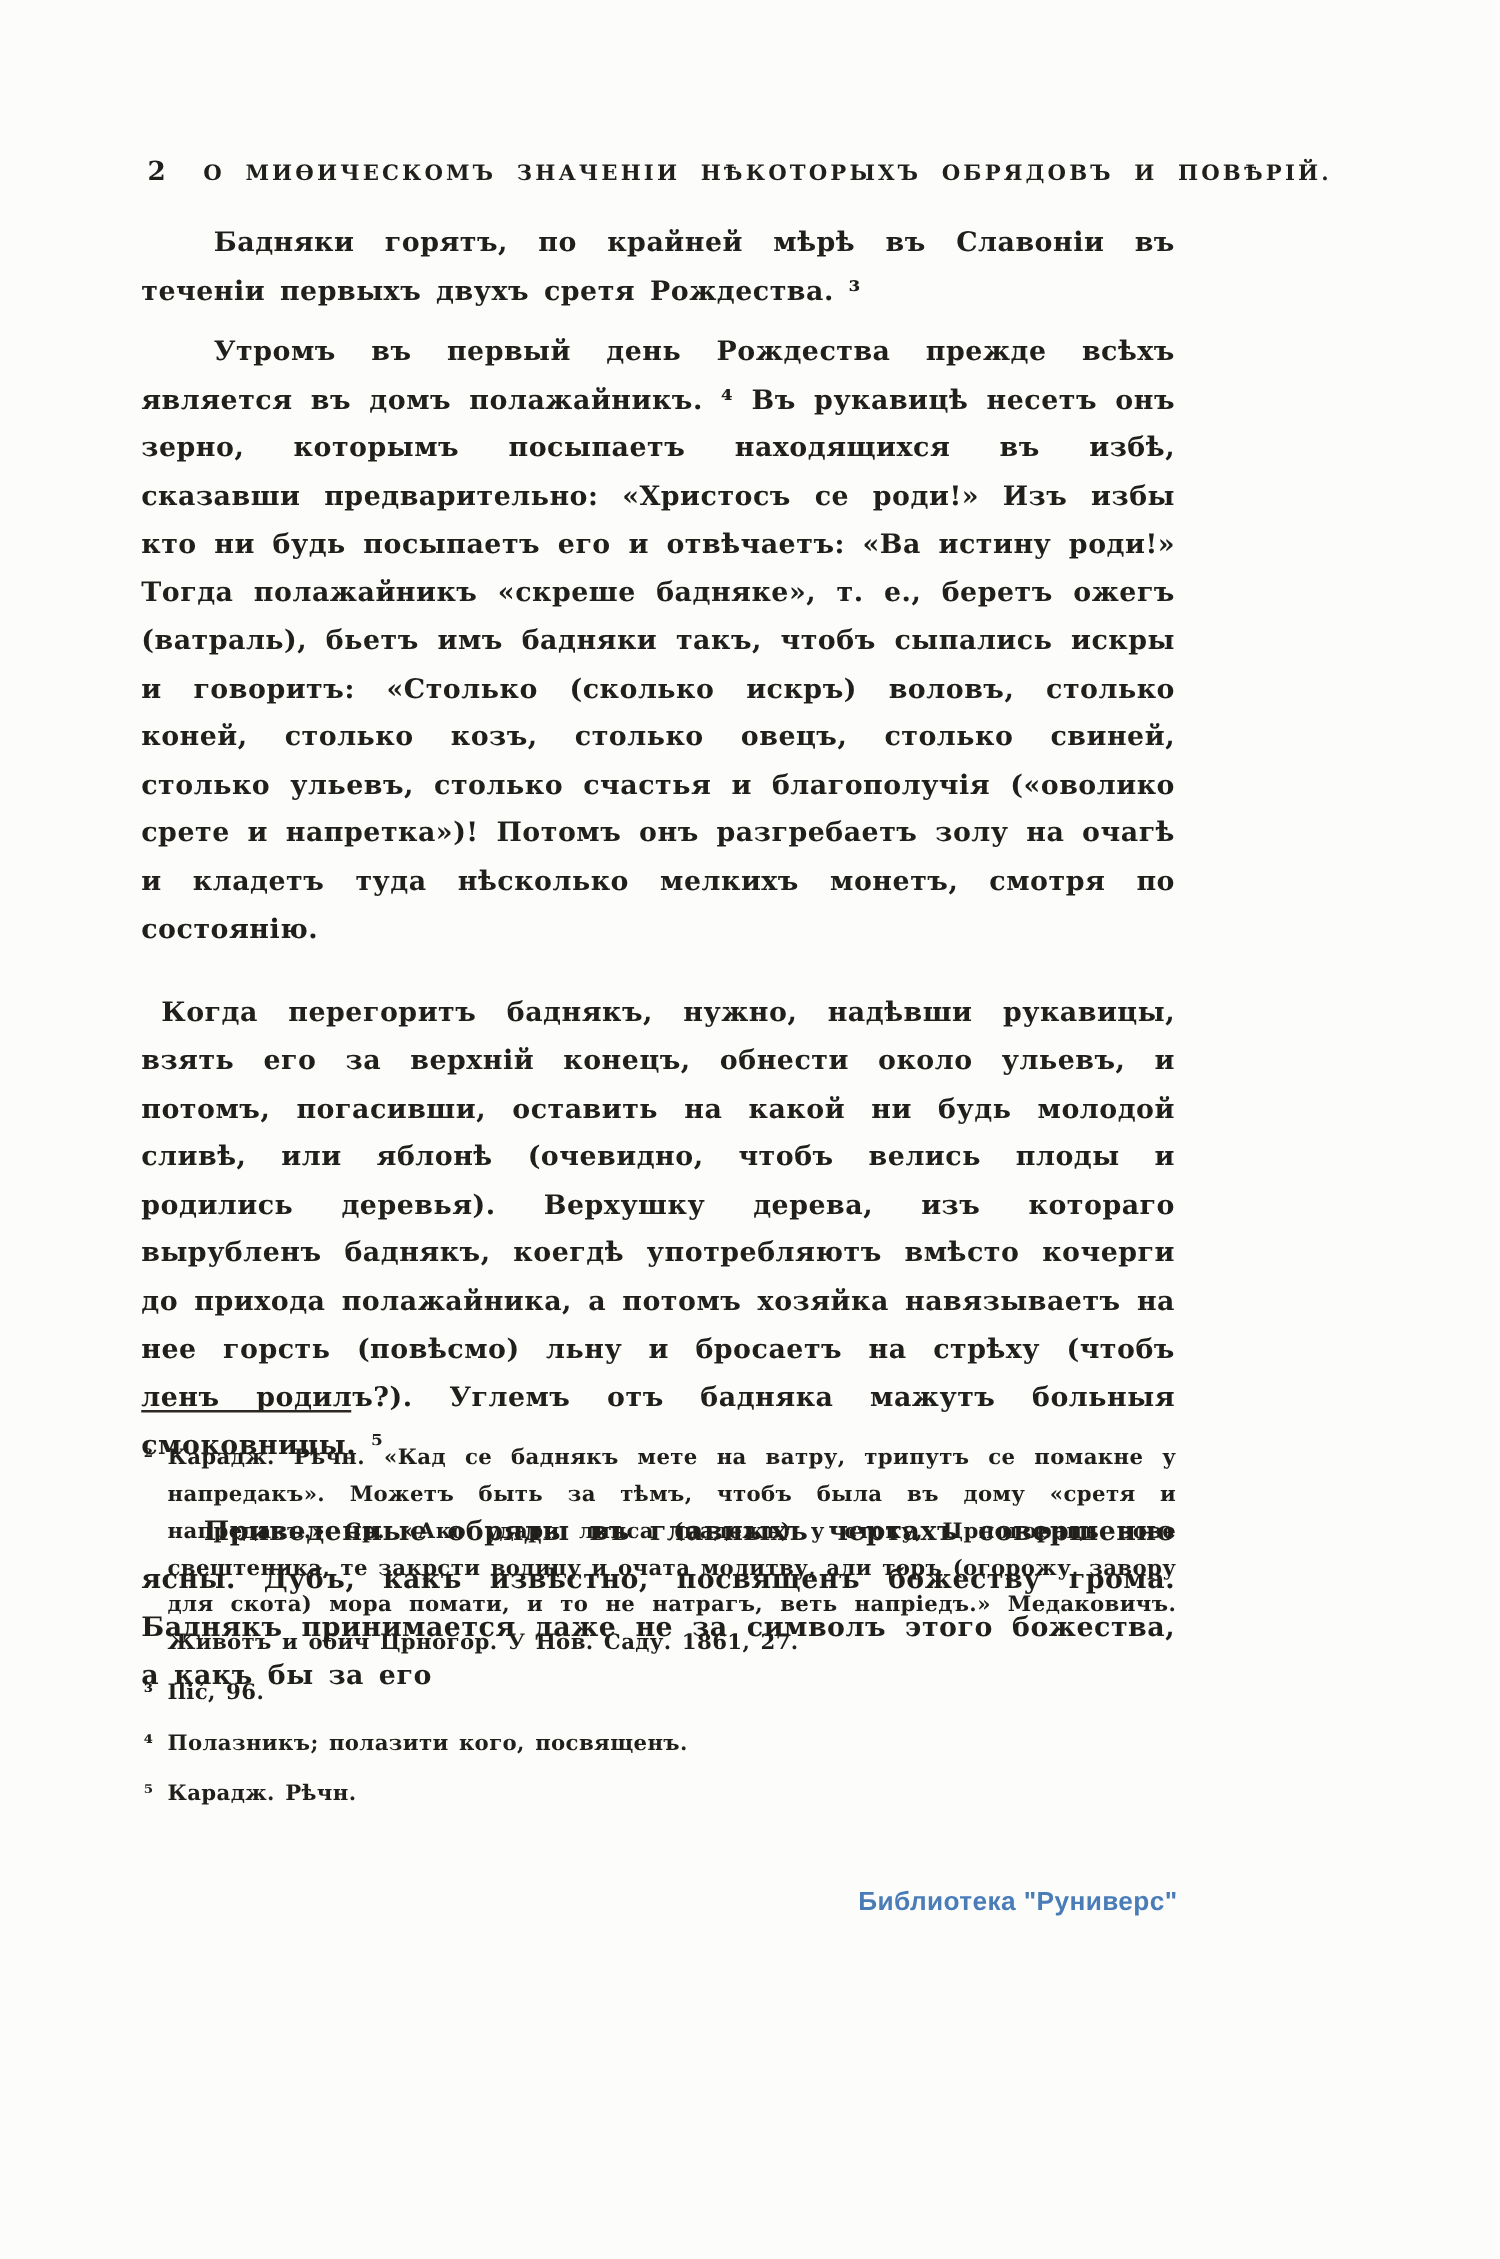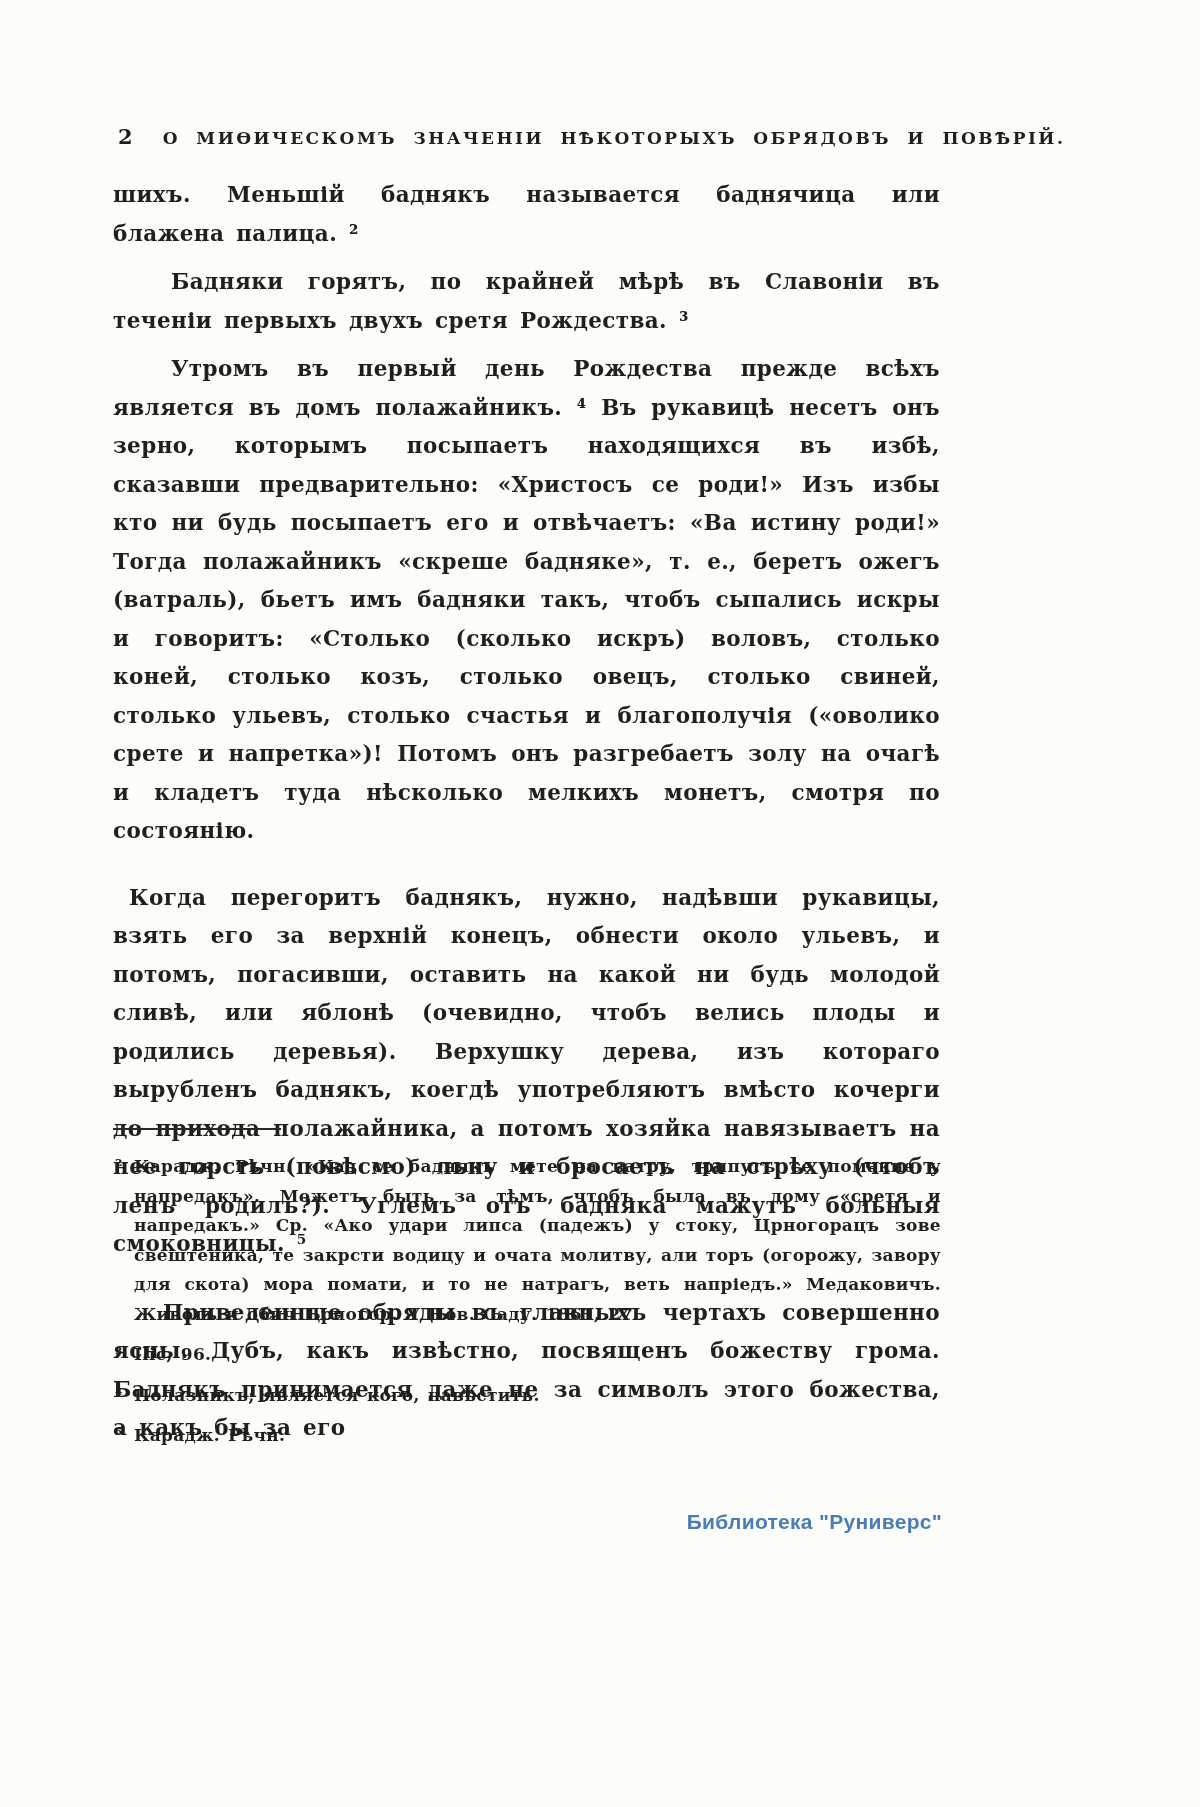--- a/index.html
+++ b/index.html
@@ -103,21 +103,20 @@
 <body>
 
 <div class="page">
 
   <header class="running-head">
     <span class="page-num">2</span>
     <span class="run-title">О МИѲИЧЕСКОМЪ ЗНАЧЕНІИ НѢКОТОРЫХЪ ОБРЯДОВЪ И ПОВѢРІЙ.</span>
   </header>
 
   <main class="body-text">
-    <p class="para">шихъ. Меньшій баднякъ называется баднячица или блажена палица. ²</p>
     <p class="para indent">Бадняки горятъ, по крайней мѣрѣ въ Славоніи въ теченіи первыхъ двухъ сретя Рождества. ³</p>
     <p class="para indent">Утромъ въ первый день Рождества прежде всѣхъ является въ домъ полажайникъ. ⁴ Въ рукавицѣ несетъ онъ зерно, которымъ посыпаетъ находящихся въ избѣ, сказавши предварительно: «Христосъ се роди!» Изъ избы кто ни будь посыпаетъ его и отвѣчаетъ: «Ва истину роди!» Тогда полажайникъ «скреше бадняке», т. е., беретъ ожегъ (ватраль), бьетъ имъ бадняки такъ, чтобъ сыпались искры и говоритъ: «Столько (сколько искръ) воловъ, столько коней, столько козъ, столько овецъ, столько свиней, столько ульевъ, столько счастья и благополучія («оволико срете и напретка»)! Потомъ онъ разгребаетъ золу на очагѣ и кладетъ туда нѣсколько мелкихъ монетъ, смотря по состоянію.</p>
     <p class="para small-indent">Когда перегоритъ баднякъ, нужно, надѣвши рукавицы, взять его за верхній конецъ, обнести около ульевъ, и потомъ, погасивши, оставить на какой ни будь молодой сливѣ, или яблонѣ (очевидно, чтобъ велись плоды и родились деревья). Верхушку дерева, изъ котораго вырубленъ баднякъ, коегдѣ употребляютъ вмѣсто кочерги до прихода полажайника, а потомъ хозяйка навязываетъ на нее горсть (повѣсмо) льну и бросаетъ на стрѣху (чтобъ ленъ родилъ?). Углемъ отъ бадняка мажутъ больныя смоковницы. ⁵</p>
     <p class="para indent-md">Приведенные обряды въ главныхъ чертахъ совершенно ясны. Дубъ, какъ извѣстно, посвященъ божеству грома. Баднякъ принимается даже не за символъ этого божества, а какъ бы за его</p>
   </main>
 
   <section class="footnotes">
     <div class="fn-rule"></div>
 
     <div class="footnote">
@@ -125,21 +124,21 @@
       <span class="fn-text">Карадж. Рѣчн. «Кад се баднякъ мете на ватру, трипутъ се помакне у напредакъ». Можетъ быть за тѣмъ, чтобъ была въ дому «сретя и напредакъ.» Ср. «Ако удари липса (падежъ) у стоку, Црногорацъ зове свештеника, те закрсти водицу и очата молитву, али торъ (огорожу, завору для скота) мора помати, и то не натрагъ, веть напріедъ.» Медаковичъ. Животъ и обич Црногор. У Нов. Саду. 1861, 27.</span>
     </div>
 
     <div class="footnote">
       <span class="fn-marker">³</span>
       <span class="fn-text">Ilić, 96.</span>
     </div>
 
     <div class="footnote">
       <span class="fn-marker">⁴</span>
-      <span class="fn-text">Полазникъ; является кого, навѣстить.</span>
+      <span class="fn-text">Полазникъ; полазити кого, посвященъ.</span>
     </div>
 
     <div class="footnote">
       <span class="fn-marker">⁵</span>
       <span class="fn-text">Карадж. Рѣчн.</span>
     </div>
   </section>
 
   <div class="watermark">Библиотека "Руниверс"</div>
 

